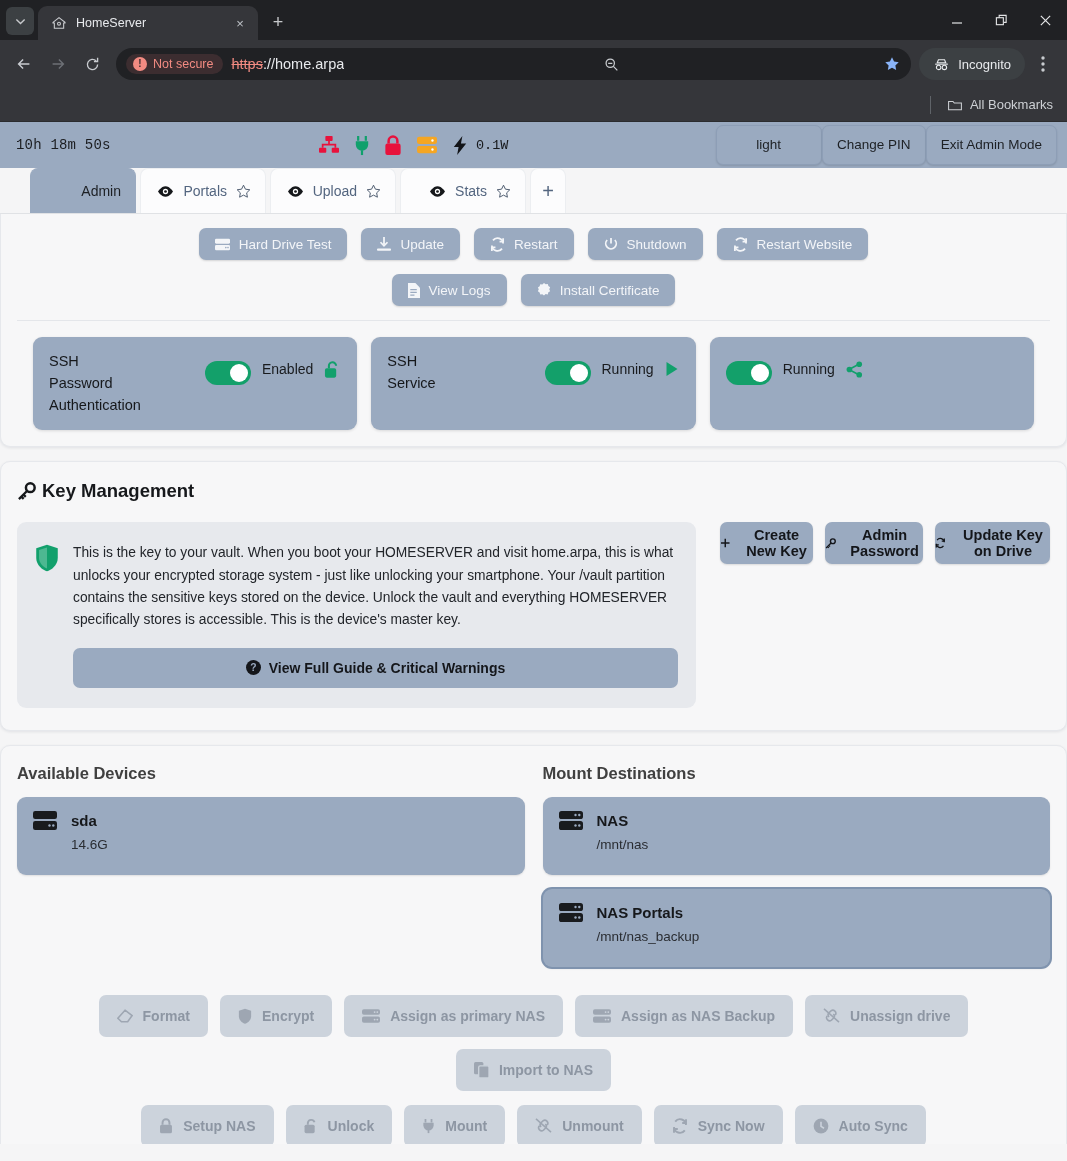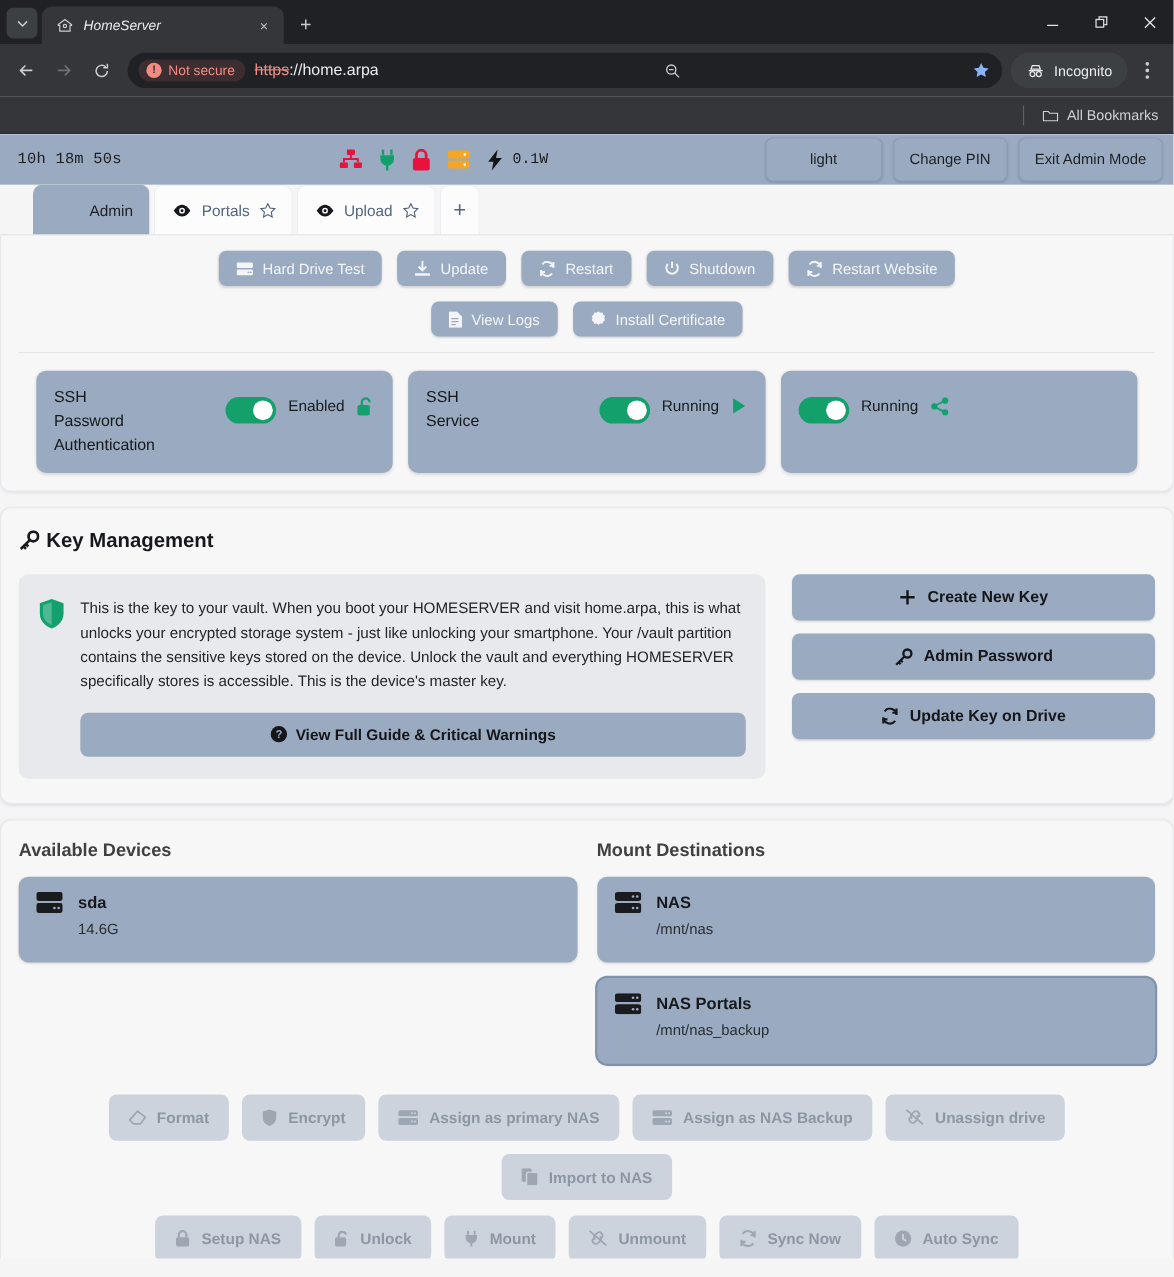--- a/index.html
+++ b/index.html
@@ -22,21 +22,21 @@
     color: #c7c9cc; font-size: 11px; cursor: pointer; flex: none;
   }
   .btab {
     height: 34px; min-width: 220px; max-width: 240px;
     background: #35363a; border-radius: 9px 9px 0 0;
     display: flex; align-items: center; gap: 9px;
     padding: 0 9px 0 13px; color: #e8eaed; font-size: 12.5px;
     cursor: pointer; position: relative;
   }
   .btab .favicon { width: 16px; height: 16px; flex: none; opacity: .92; }
-  .btab .ttitle { flex: 1; white-space: nowrap; overflow: hidden; text-overflow: ellipsis; font-style: italic; }
+  .btab .ttitle { flex: 1; white-space: nowrap; overflow: hidden; text-overflow: ellipsis; }
   .btab .tclose {
     width: 18px; height: 18px; border-radius: 50%;
     display: flex; align-items: center; justify-content: center;
     color: #bdc1c6; font-size: 13px; flex: none;
   }
   .newtab {
     width: 28px; height: 28px; margin: 0 0 4px 6px; border-radius: 6px;
     display: flex; align-items: center; justify-content: center;
     color: #c7c9cc; font-size: 18px; cursor: pointer; flex: none;
   }
@@ -105,21 +105,21 @@
   .uptime {
     font-family: "Liberation Mono", monospace; font-size: 14px;
     color: #1b1d20; letter-spacing: .2px; white-space: nowrap;
   }
   .hdr-status { display: flex; align-items: center; gap: 14px; margin-left: auto; }
   .hdr-status svg { display: block; }
   .watt {
     font-family: "Liberation Mono", monospace; font-size: 13.5px;
     color: #17191c; margin-left: -6px;
   }
-  .hdr-actions { display: flex; align-items: center; gap: 10px; margin-left: auto; }
+  .hdr-actions { display: flex; align-items: center; margin-left: auto; }
   .hdr-btn {
     min-width: 104px; height: 40px; padding: 4px 14px;
     background: #9aaac0; border: 1px solid #8d9eb6; border-radius: 7px;
     color: #1d2024; font-size: 13.5px; line-height: 1.15;
     display: flex; align-items: center; justify-content: center; text-align: center;
     cursor: pointer; box-shadow: 0 1px 2px rgba(0,0,0,.12);
   }
   .hdr-btn.wide { width: 106px; }
 
   .tabrow {
@@ -193,21 +193,21 @@
     display: flex; gap: 14px;
   }
   .key-text {
     font-size: 13.8px; color: #22252a; line-height: 1.62;
   }
   .guide-btn {
     display: flex; align-items: center; justify-content: center; gap: 8px;
     background: #9aaac0; border-radius: 7px; height: 40px; margin-top: 16px;
     color: #14161a; font-size: 14px; font-weight: bold; cursor: pointer;
   }
-  .key-actions { width: 330px; display: flex; flex-direction: column; gap: 12px; }
+  .key-actions { width: 330px; display: flex; flex-direction: row; gap: 12px; }
   .kbtn {
     height: 42px; background: #9aaac0; border: none; border-radius: 7px;
     color: #14161a; font-size: 14.5px; font-weight: bold;
     display: flex; align-items: center; justify-content: center; gap: 10px;
     cursor: pointer; box-shadow: 0 1px 2px rgba(0,0,0,.12);
     font-family: "Liberation Sans", sans-serif;
   }
 
   
   .panel-storage { padding: 18px 16px 22px; }
@@ -393,20 +393,35 @@
     </div>
     <div class="ptab">
       <span class="eye">
         <svg width="17" height="13" viewBox="0 0 20 14">
             <path d="M10 .8C4.8.8 1.2 7 1.2 7s3.6 6.2 8.8 6.2S18.8 7 18.8 7 15.2.8 10 .8z" fill="#16181b"></path>
             <circle cx="10" cy="7" r="3.1" fill="#fff"></circle>
             <circle cx="10" cy="7" r="1.6" fill="#16181b"></circle>
           </svg>
       </span>
       <span>Upload</span>
+      <span class="star">
+        <svg width="15" height="15" viewBox="0 0 20 20">
+            <path d="M10 1.6l2.6 5.3 5.8.8-4.2 4.1 1 5.8-5.2-2.8-5.2 2.8 1-5.8L1.6 7.7l5.8-.8z" fill="none" stroke="#4c5a6e" stroke-width="1.3"></path>
+          </svg>
+      </span>
+    </div>
+    <div class="ptab">
+      <span class="eye">
+        <svg width="17" height="13" viewBox="0 0 20 14">
+            <path d="M10 .8C4.8.8 1.2 7 1.2 7s3.6 6.2 8.8 6.2S18.8 7 18.8 7 15.2.8 10 .8z" fill="#16181b"></path>
+            <circle cx="10" cy="7" r="3.1" fill="#fff"></circle>
+            <circle cx="10" cy="7" r="1.6" fill="#16181b"></circle>
+          </svg>
+      </span>
+      <span>Stats</span>
       <span class="star">
         <svg width="15" height="15" viewBox="0 0 20 20">
             <path d="M10 1.6l2.6 5.3 5.8.8-4.2 4.1 1 5.8-5.2-2.8-5.2 2.8 1-5.8L1.6 7.7l5.8-.8z" fill="none" stroke="#4c5a6e" stroke-width="1.3"></path>
           </svg>
       </span>
     </div>
     <div class="ptab-add">+</div>
   </div>
 
   <div class="panels-wrap">

